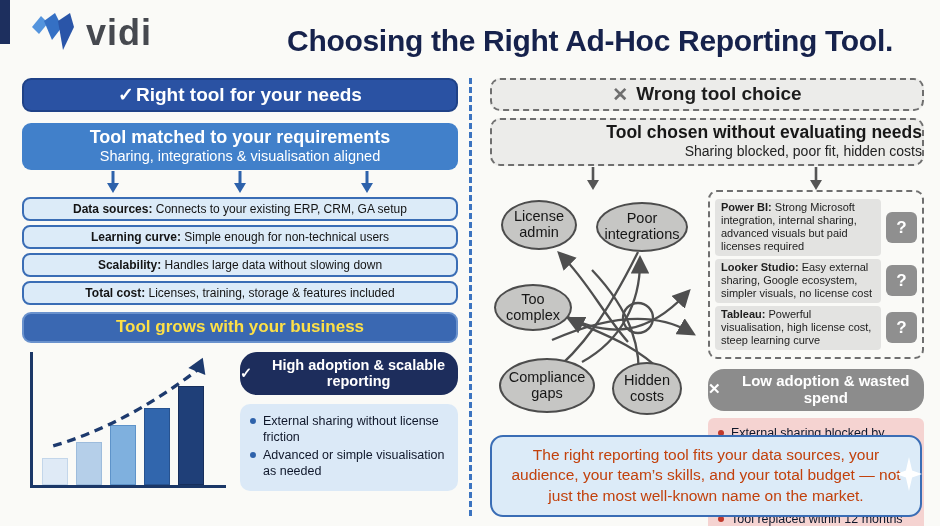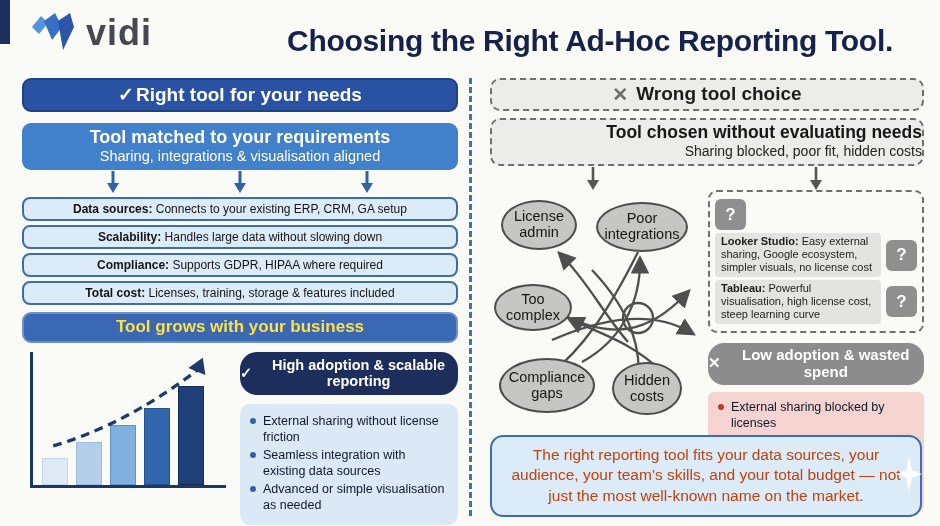--- a/index.html
+++ b/index.html
@@ -150,24 +150,24 @@
     <svg style="left:338px" width="14" height="22" viewBox="0 0 14 22">
         <line x1="7" y1="0" x2="7" y2="14" stroke="#2e62ab" stroke-width="3"></line>
         <polygon points="1,12 13,12 7,22" fill="#2e62ab"></polygon>
       </svg>
   </div>
 
   <div class="criteria-row">
     <b>Data sources:</b><span> Connects to your existing ERP, CRM, GA setup</span>
   </div>
   <div class="criteria-row">
+    <b>Learning curve:</b><span> Simple enough for non-technical users</span>
+  </div>
+  <div class="criteria-row">
     <b>Scalability:</b><span> Handles large data without slowing down</span>
-  </div>
-  <div class="criteria-row">
-    <b>Compliance:</b><span> Supports GDPR, HIPAA where required</span>
   </div>
   <div class="criteria-row">
     <b>Total cost:</b><span> Licenses, training, storage &amp; features included</span>
   </div>
 
   <div class="growth-bar">Tool grows with your business</div>
 
   <div class="bottom-left">
     <div class="chart">
       <div class="bars">
@@ -183,21 +183,20 @@
       </svg>
     </div>
     <div class="outcome-right">
       <div class="outcome-pill">
         <span>✓</span>
         <span>High adoption &amp; scalable reporting</span>
       </div>
       <div class="outcome-box">
         <ul class="blt blue">
           <li>External sharing without license friction</li>
-          <li>Seamless integration with existing data sources</li>
           <li>Advanced or simple visualisation as needed</li>
         </ul>
       </div>
     </div>
   </div>
 </section>
 
 <section class="col right">
   <div class="dash-hdr">
     <span class="x-glyph">✕</span>
@@ -242,20 +241,21 @@
       <div class="ellipse e-license">License admin</div>
       <div class="ellipse e-poor">Poor integrations</div>
       <div class="ellipse e-complex">Too complex</div>
       <div class="ellipse e-compliance">Compliance gaps</div>
       <div class="ellipse e-hidden">Hidden costs</div>
     </div>
 
     <div class="right-stack">
       <div class="tools-panel">
         <div class="tool-row">
+          <div class="tool-text"><b>Power BI:</b><span> Strong Microsoft integration, internal sharing, advanced visuals but paid licenses required</span></div>
           <div class="tool-badge">?</div>
         </div>
         <div class="tool-row">
           <div class="tool-text"><b>Looker Studio:</b><span> Easy external sharing, Google ecosystem, simpler visuals, no license cost</span></div>
           <div class="tool-badge">?</div>
         </div>
         <div class="tool-row">
           <div class="tool-text"><b>Tableau:</b><span> Powerful visualisation, high license cost, steep learning curve</span></div>
           <div class="tool-badge">?</div>
         </div>

